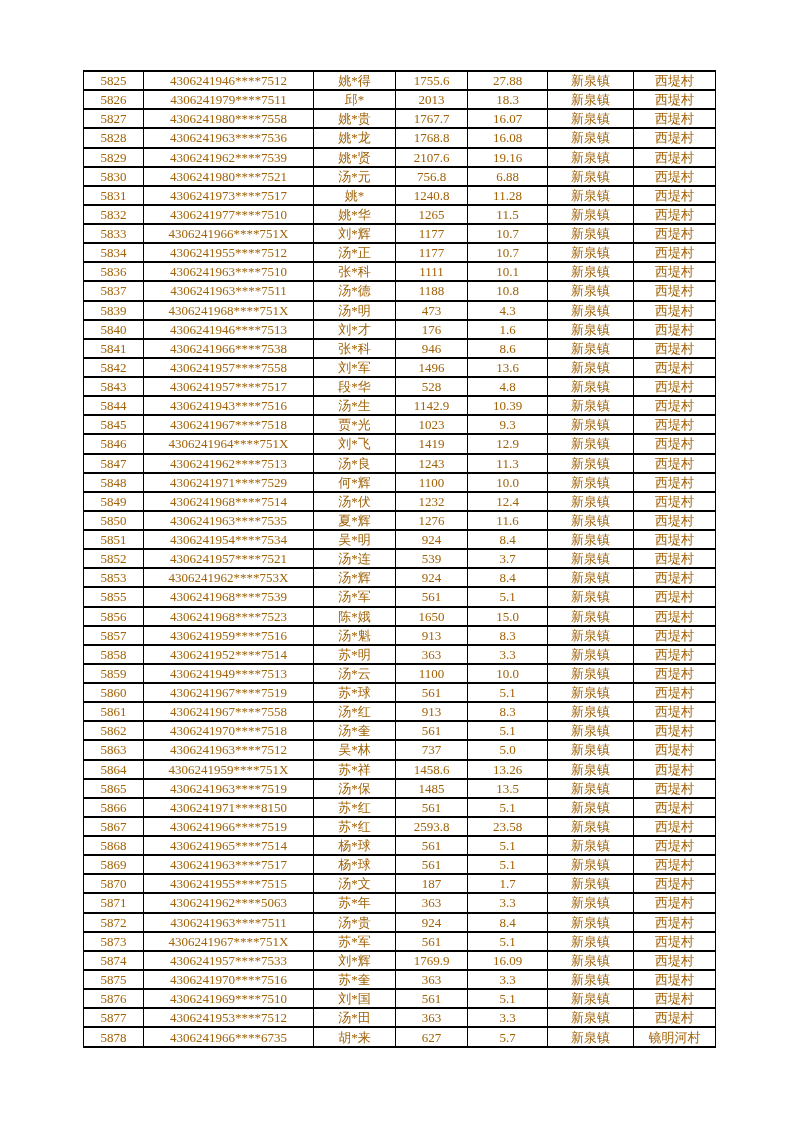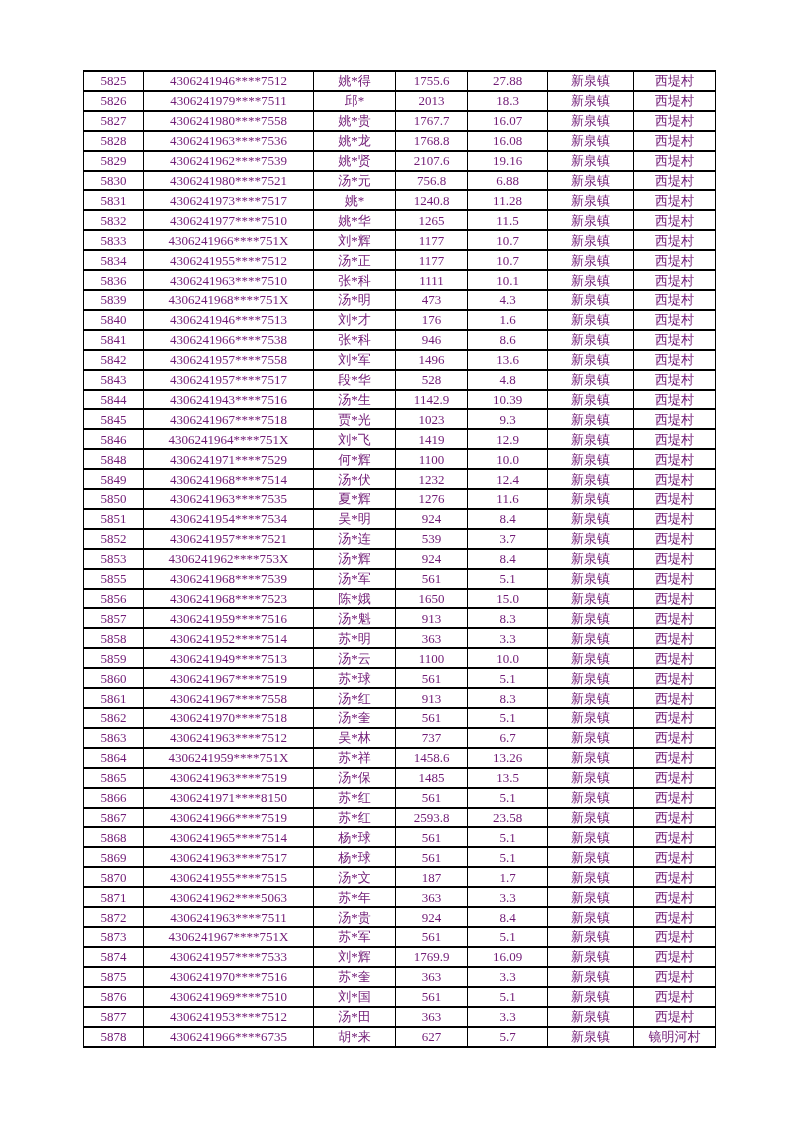--- a/index.html
+++ b/index.html
@@ -7,21 +7,21 @@
     padding: 0;
     background: #ffffff;
   }
   .page {
     position: relative;
     width: 794px;
     height: 1122px;
     background: #ffffff;
     overflow: hidden;
     font-family: "Liberation Serif", "DejaVu Serif", serif;
-    color: #701a75;
+    color: #a16207;
   }
   table.roster {
     position: absolute;
     left: 83px;
     top: 70px;
     width: 632px;
     height: 978px;
     border-collapse: collapse;
     table-layout: fixed;
   }
@@ -154,20 +154,29 @@
         <tr>
           <td>5836</td>
           <td>4306241963****7510</td>
           <td>张*科</td>
           <td>1111</td>
           <td>10.1</td>
           <td>新泉镇</td>
           <td>西堤村</td>
         </tr>
         <tr>
+          <td>5837</td>
+          <td>4306241963****7511</td>
+          <td>汤*德</td>
+          <td>1188</td>
+          <td>10.8</td>
+          <td>新泉镇</td>
+          <td>西堤村</td>
+        </tr>
+        <tr>
           <td>5839</td>
           <td>4306241968****751X</td>
           <td>汤*明</td>
           <td>473</td>
           <td>4.3</td>
           <td>新泉镇</td>
           <td>西堤村</td>
         </tr>
         <tr>
           <td>5840</td>
@@ -226,20 +235,29 @@
         <tr>
           <td>5846</td>
           <td>4306241964****751X</td>
           <td>刘*飞</td>
           <td>1419</td>
           <td>12.9</td>
           <td>新泉镇</td>
           <td>西堤村</td>
         </tr>
         <tr>
+          <td>5847</td>
+          <td>4306241962****7513</td>
+          <td>汤*良</td>
+          <td>1243</td>
+          <td>11.3</td>
+          <td>新泉镇</td>
+          <td>西堤村</td>
+        </tr>
+        <tr>
           <td>5848</td>
           <td>4306241971****7529</td>
           <td>何*辉</td>
           <td>1100</td>
           <td>10.0</td>
           <td>新泉镇</td>
           <td>西堤村</td>
         </tr>
         <tr>
           <td>5849</td>
@@ -356,21 +374,21 @@
           <td>561</td>
           <td>5.1</td>
           <td>新泉镇</td>
           <td>西堤村</td>
         </tr>
         <tr>
           <td>5863</td>
           <td>4306241963****7512</td>
           <td>吴*林</td>
           <td>737</td>
-          <td>6.7</td>
+          <td>5.0</td>
           <td>新泉镇</td>
           <td>西堤村</td>
         </tr>
         <tr>
           <td>5864</td>
           <td>4306241959****751X</td>
           <td>苏*祥</td>
           <td>1458.6</td>
           <td>13.26</td>
           <td>新泉镇</td>

